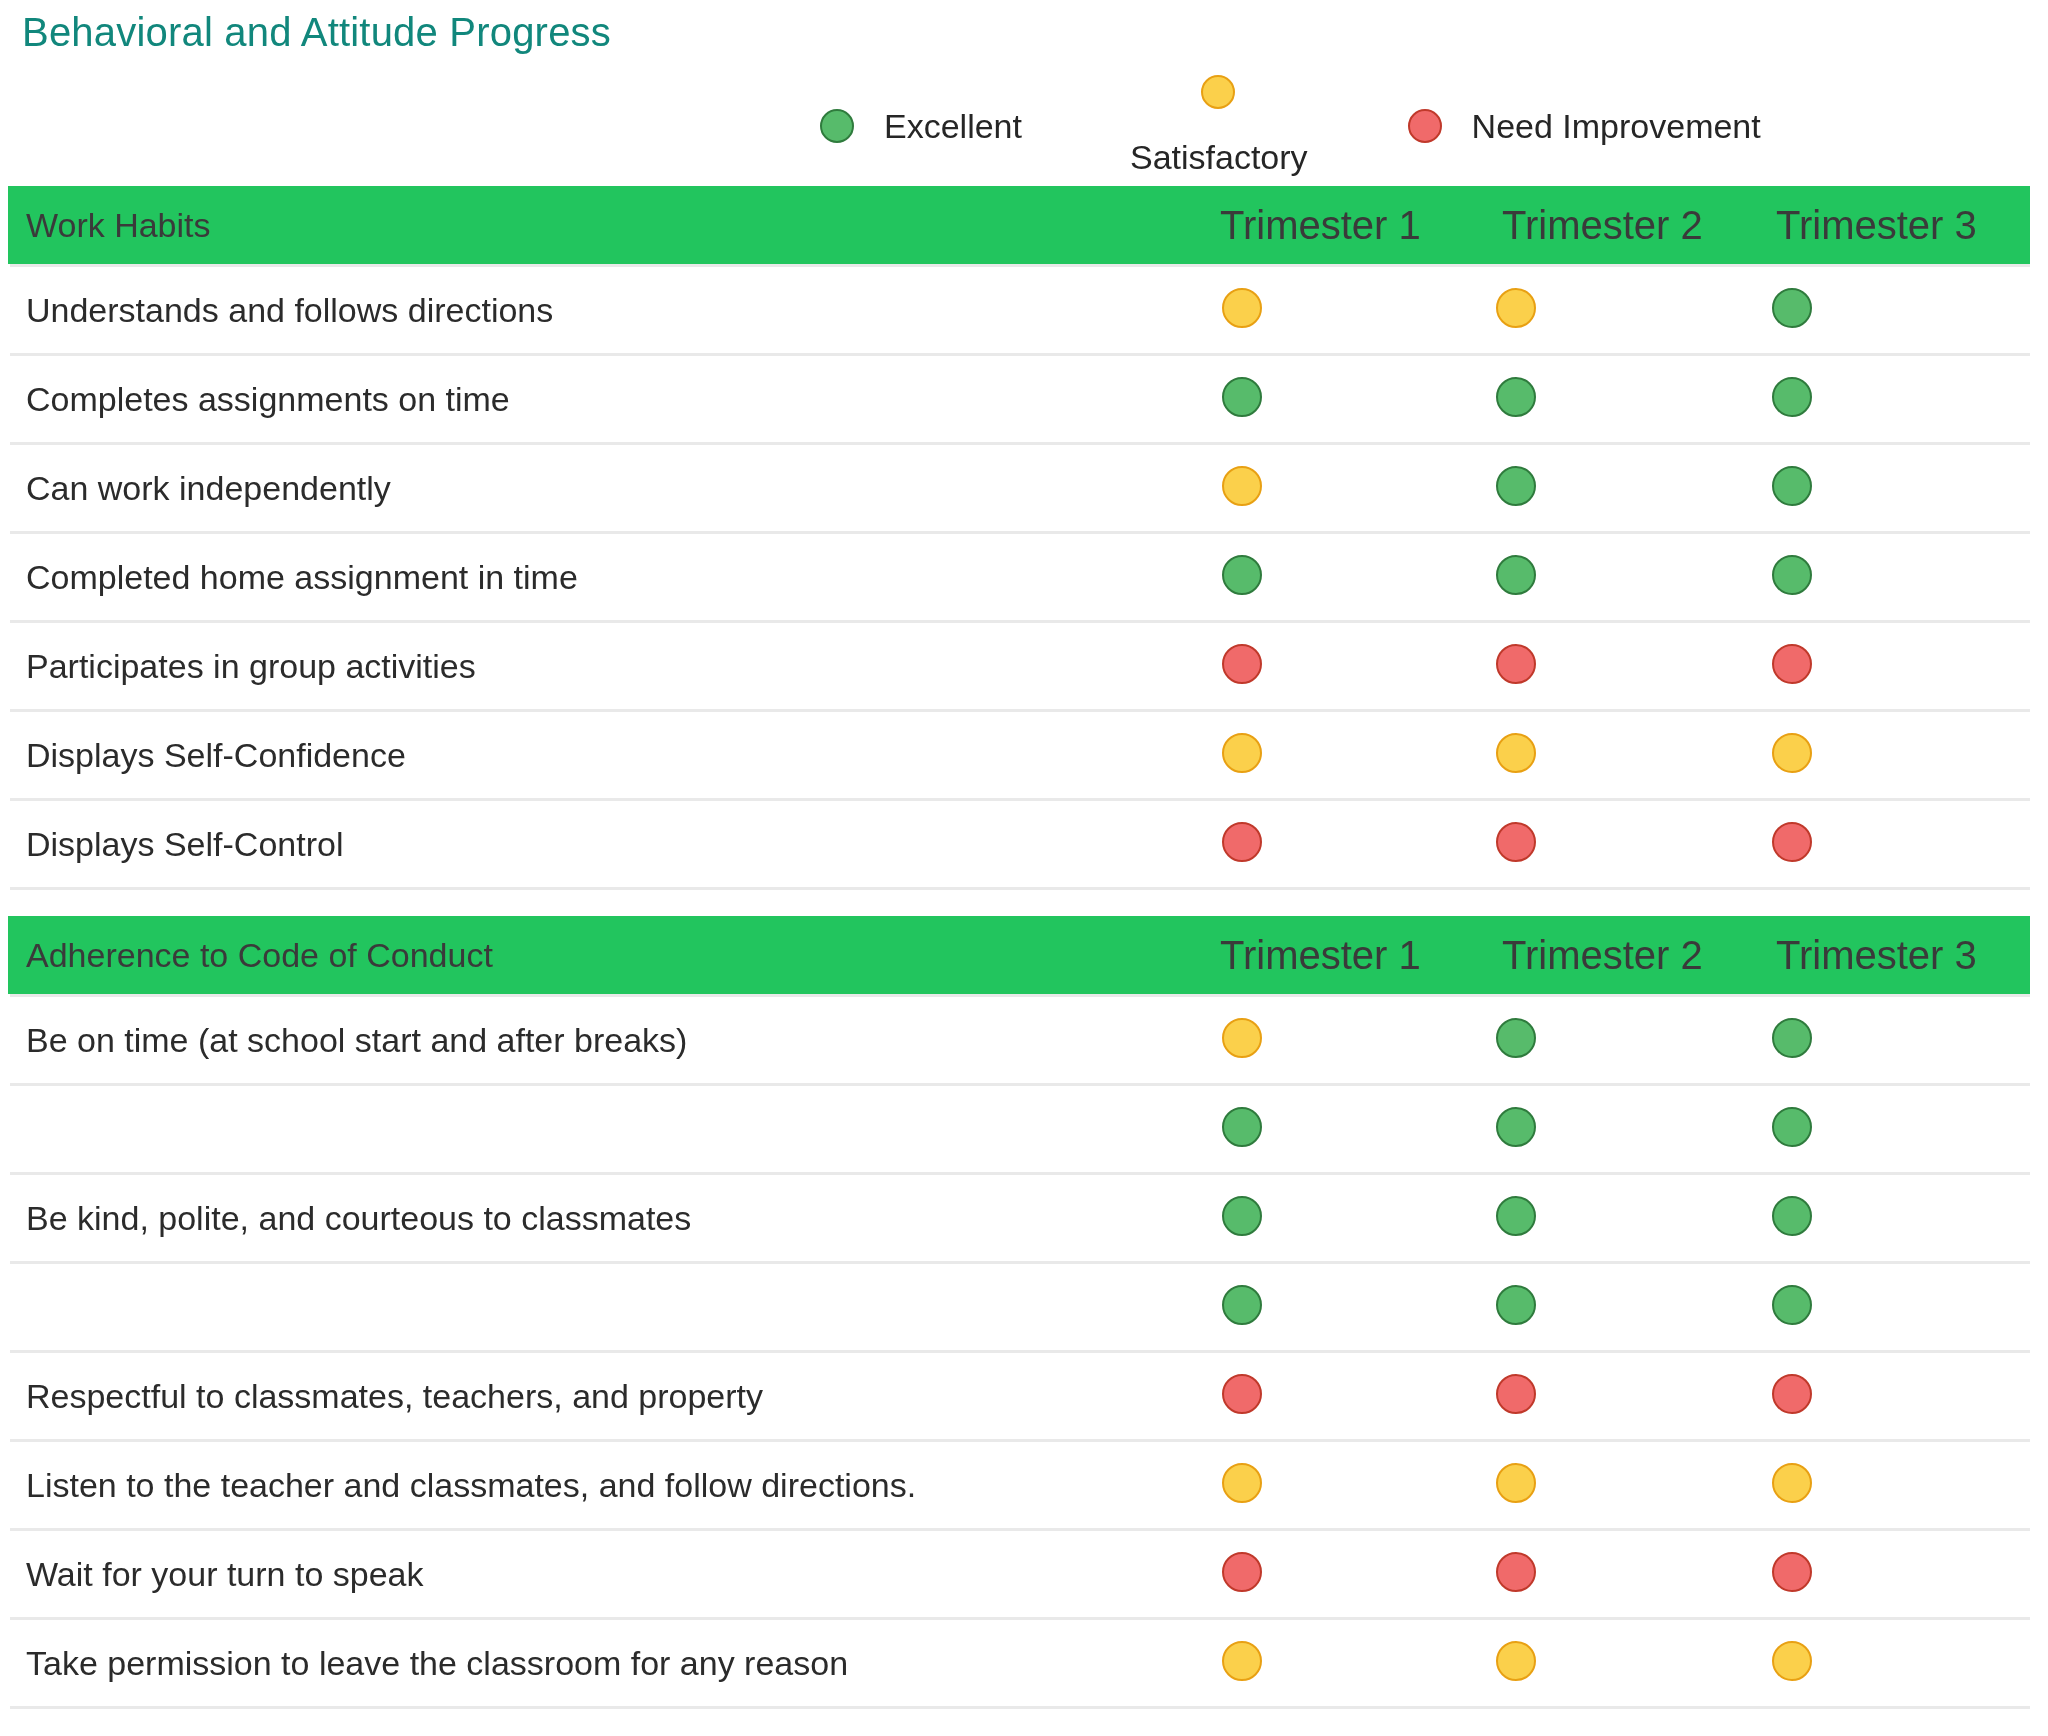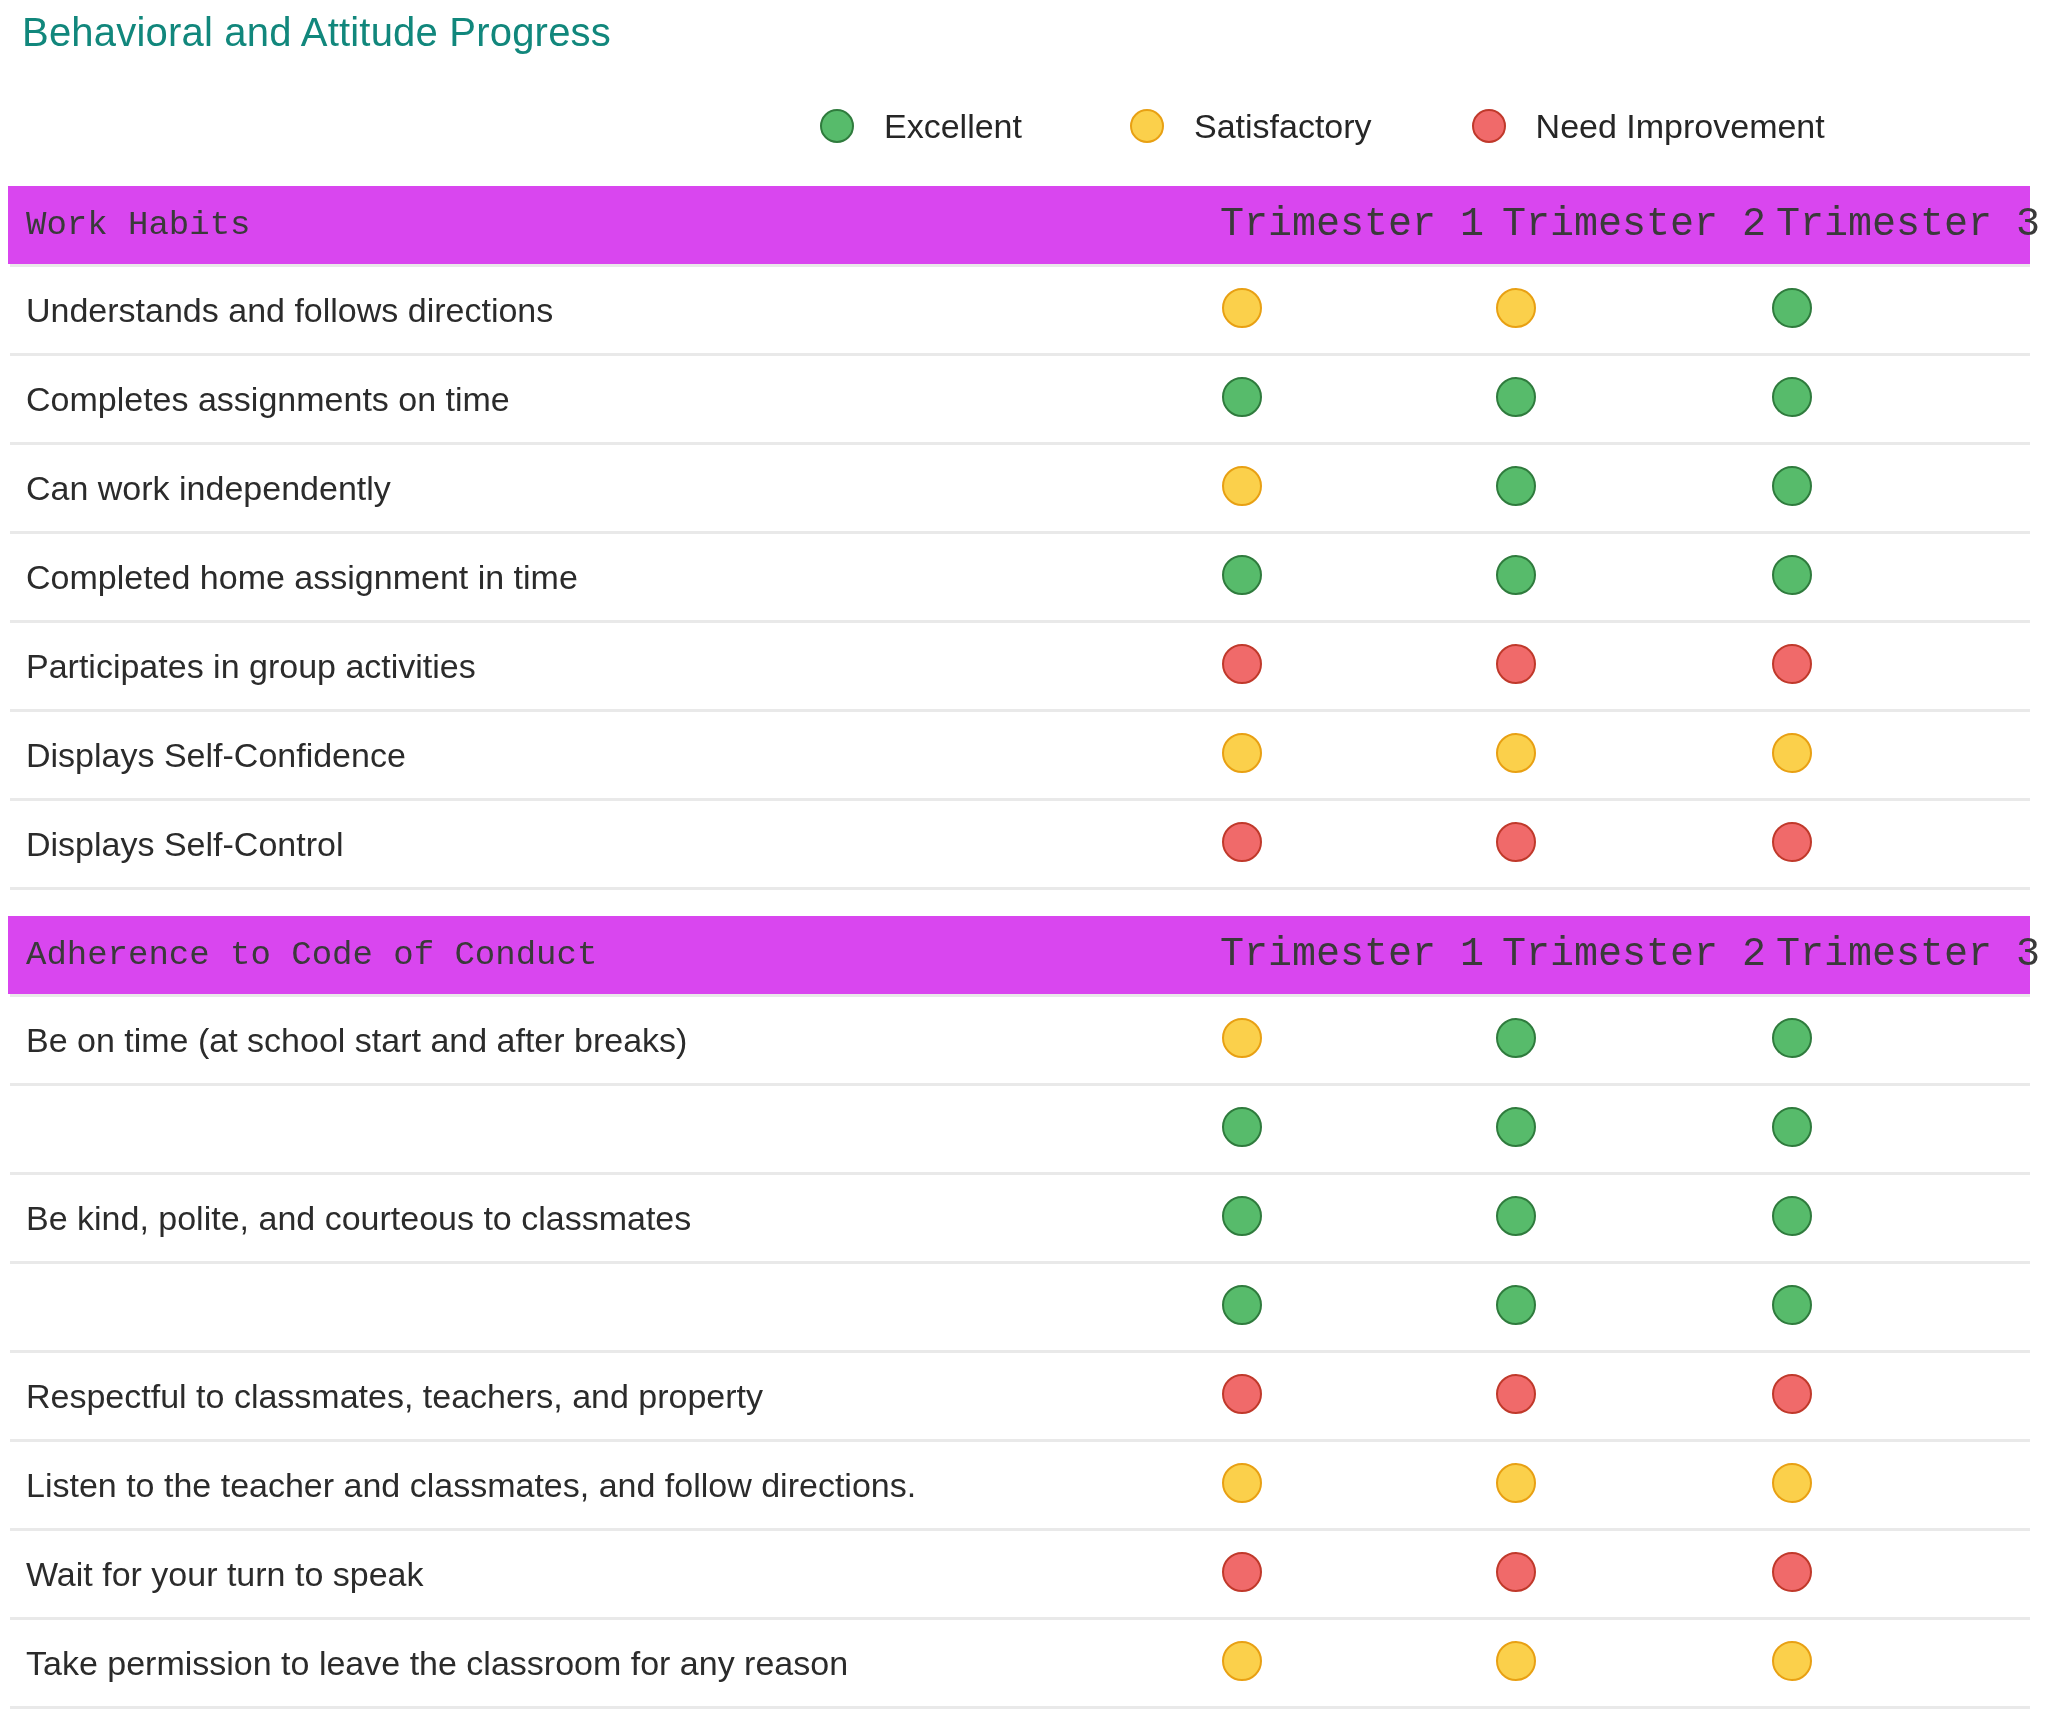--- a/index.html
+++ b/index.html
@@ -47,21 +47,21 @@
   .legend-item {
     display: flex;
     align-items: center;
     font-size: 34px;
     line-height: 40px;
     color: #262626;
     white-space: nowrap;
     gap: 28px;
   }
   .legend-item.gap1 { margin-left: 0; }
-  .legend-item.gap2 { margin-left: 108px; }
+  .legend-item.gap2 { margin-left: 108px; flex-direction: column; }
   .legend-item.gap3 { margin-left: 100px; }
 
   .dot {
     display: inline-block;
     width: 34px;
     height: 34px;
     border-radius: 50%;
     box-sizing: border-box;
     border: 2px solid rgba(0,0,0,0.45);
     flex: 0 0 auto;
@@ -77,25 +77,24 @@
     position: absolute;
     left: 0;
     top: 186px;
     width: 2048px;
   }
 
   .section { width: 100%; }
 
   .section-header {
     position: relative;
-    background: #d946ef;
+    background: #22c55e;
     height: 78px;
     margin: 0 18px 0 8px;
     box-sizing: border-box;
-    font-family: Liberation Mono, monospace;
   }
   .section-header .sh-title {
     position: absolute;
     left: 18px;
     top: 50%;
     transform: translateY(-50%);
     font-size: 34px;
     line-height: 40px;
     color: #3a3a3a;
     white-space: nowrap;

